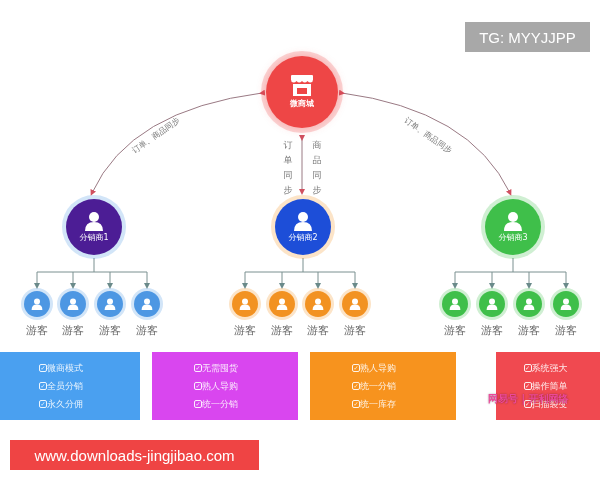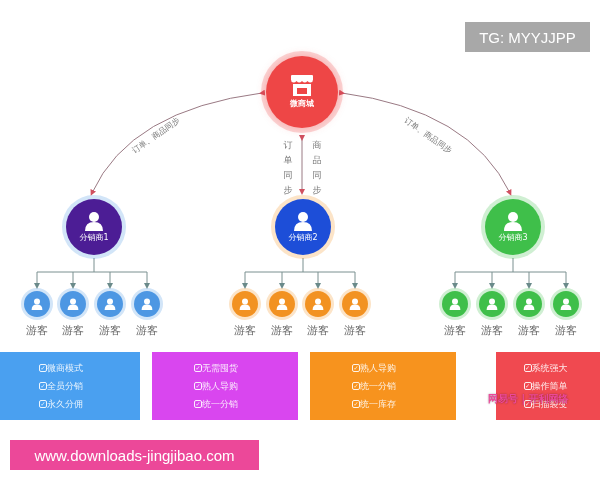--- a/index.html
+++ b/index.html
@@ -59,21 +59,21 @@
       position: absolute; left: 488px; top: 392px; font-size: 10px; color: #ec4899; font-weight: bold;
       text-shadow: 0 0 2px rgba(0,0,0,0.4); white-space: nowrap;
     }
     .tag-top {
       position: absolute; left: 465px; top: 22px; width: 125px; height: 30px;
       background: #a8a8a8; color: #fff; font-family: "Liberation Sans", sans-serif;
       font-size: 15px; display: flex; align-items: center; justify-content: center;
     }
     .tag-bottom {
       position: absolute; left: 10px; top: 440px; width: 249px; height: 30px;
-      background: #ec4899; color: #fff; font-family: "Liberation Sans", sans-serif;
+      background: #ef4444; color: #fff; font-family: "Liberation Sans", sans-serif;
       font-size: 15px; display: flex; align-items: center; justify-content: center;
     }
   </style>
 </head>
 <body>
 
 <div class="canvas">
 
   <svg class="lines" viewBox="0 0 600 480">
     <defs>

